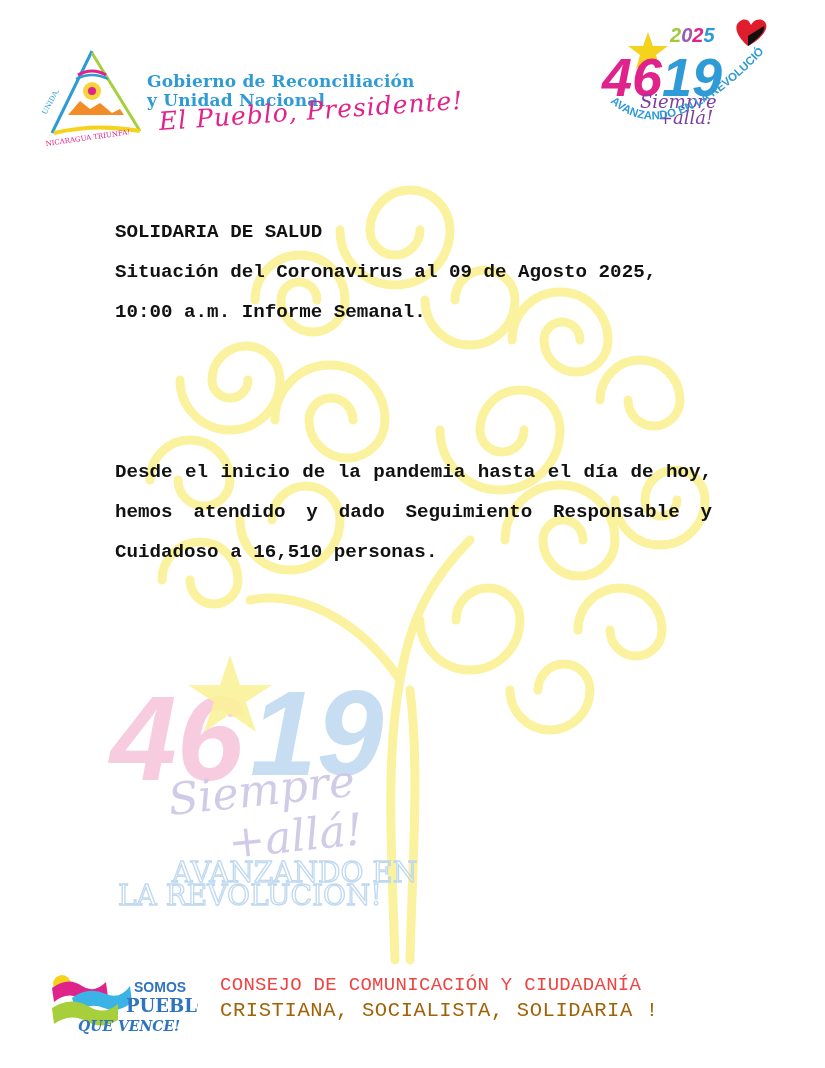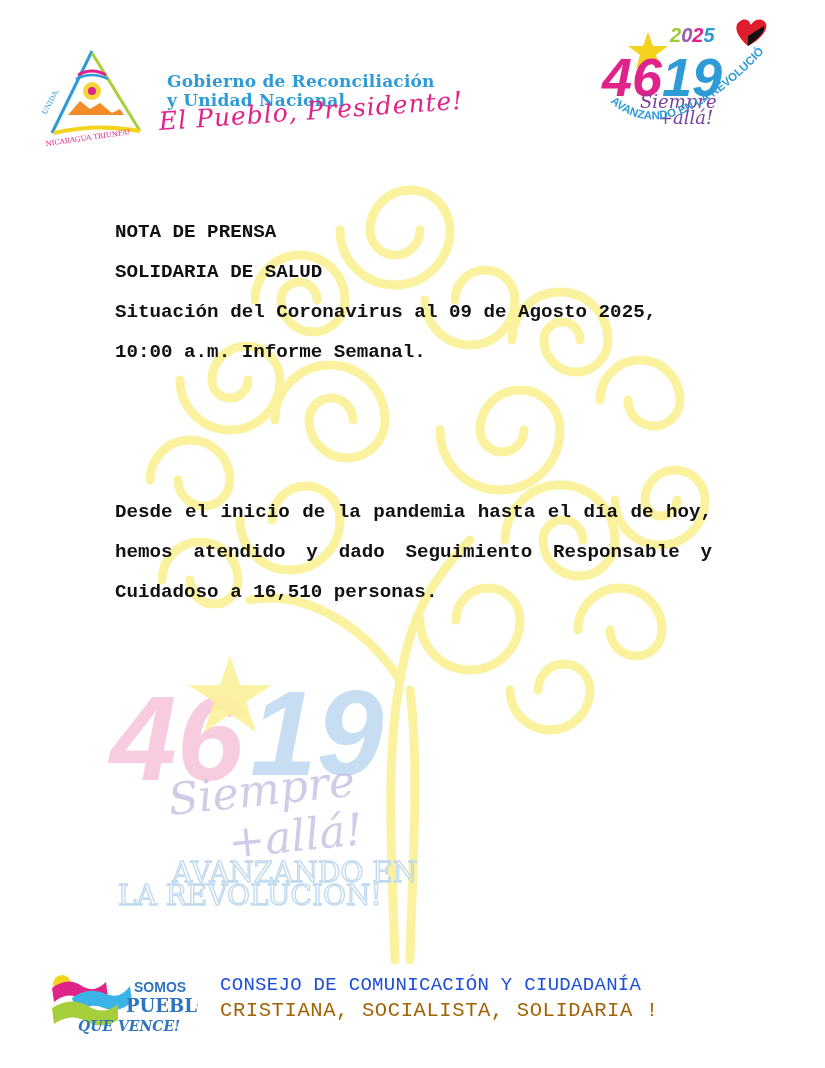--- a/index.html
+++ b/index.html
@@ -8,35 +8,35 @@
     background: #ffffff;
     font-family: "Liberation Mono", "DejaVu Sans Mono", monospace;
   }
   .abs { position: absolute; }
 
   
   .watermark { position: absolute; left: 0; top: 0; width: 825px; height: 1068px; pointer-events: none; }
 
   
   .gov-logo { left: 40px; top: 45px; width: 110px; height: 105px; }
-  .gov-text { left: 147px; top: 72px; color: #2e9bd6; font-family: "DejaVu Serif", serif; font-weight: bold; font-size: 17px; line-height: 19px; letter-spacing: 0.2px; margin-left: 20px; }
+  .gov-text { left: 147px; top: 72px; color: #2e9bd6; font-family: "DejaVu Serif", serif; font-weight: bold; font-size: 17px; line-height: 19px; letter-spacing: 0.2px; }
   .gov-slogan { left: 160px; top: 108px; color: #e0238a; font-family: "DejaVu Serif", serif; font-style: italic; font-size: 25px; line-height: 28px; transform: rotate(-4deg); transform-origin: left bottom; letter-spacing: 1px; }
 
   
   .anniv-logo { left: 598px; top: 14px; width: 180px; height: 130px; }
 
   
   .doc-body { left: 115px; top: 212px; width: 597px; color: #111111; font-weight: bold; font-size: 19.2px; line-height: 40px; }
   .doc-body p { margin: 0; }
   .doc-body .justify { text-align: justify; text-align-last: left; }
   .gap { height: 40px; }
 
   
   .footer-logo { left: 48px; top: 968px; width: 150px; height: 68px; }
-  .footer-line1 { left: 220px; top: 973px; color: #1d4ed8; font-size: 19px; line-height: 24px; letter-spacing: 0.3px; }
+  .footer-line1 { left: 220px; top: 973px; color: #ef4444; font-size: 19px; line-height: 24px; letter-spacing: 0.3px; }
   .footer-line2 { left: 220px; top: 998px; color: #a16207; font-size: 20.5px; line-height: 26px; letter-spacing: 0.6px; }
 </style>
 </head>
 <body>
 
 <svg class="watermark" viewBox="0 0 825 1068">
   <g fill="none" stroke="#fbf29a" stroke-width="9" stroke-linecap="round" opacity="0.95">
 
     <path d="M395 960 C 392 860, 385 760, 400 680 C 410 620, 430 580, 470 540"></path>
     <path d="M410 960 C 412 870, 420 770, 410 690"></path>
@@ -110,21 +110,20 @@
     <text x="42" y="94" font-family="DejaVu Serif, serif" font-style="italic" font-size="18" fill="#7b3fa0">Siempre</text>
     <text x="60" y="110" font-family="DejaVu Serif, serif" font-style="italic" font-size="18" fill="#7b3fa0">+allá!</text>
     <path id="arcpath" d="M12 88 Q 70 140 168 36" fill="none"></path>
     <text font-family="Liberation Sans, sans-serif" font-weight="bold" font-size="11.5" fill="#2e9bd6">
       <textPath href="#arcpath">AVANZANDO EN LA REVOLUCIÓN!</textPath>
     </text>
   </svg>
 </div>
 
 <div class="abs doc-body">
-  <p>NOTA DE PRENSA</p>
   <p>SOLIDARIA DE SALUD</p>
   <p>Situación del Coronavirus al 09 de Agosto 2025,</p>
   <p>10:00 a.m. Informe Semanal.</p>
   <div class="gap"></div>
   <div class="gap"></div>
   <div class="gap"></div>
   <p class="justify">Desde el inicio de la pandemia hasta el día de hoy, hemos atendido y dado Seguimiento Responsable y Cuidadoso a 16,510 personas.</p>
 </div>
 
 <div class="abs footer-logo">

